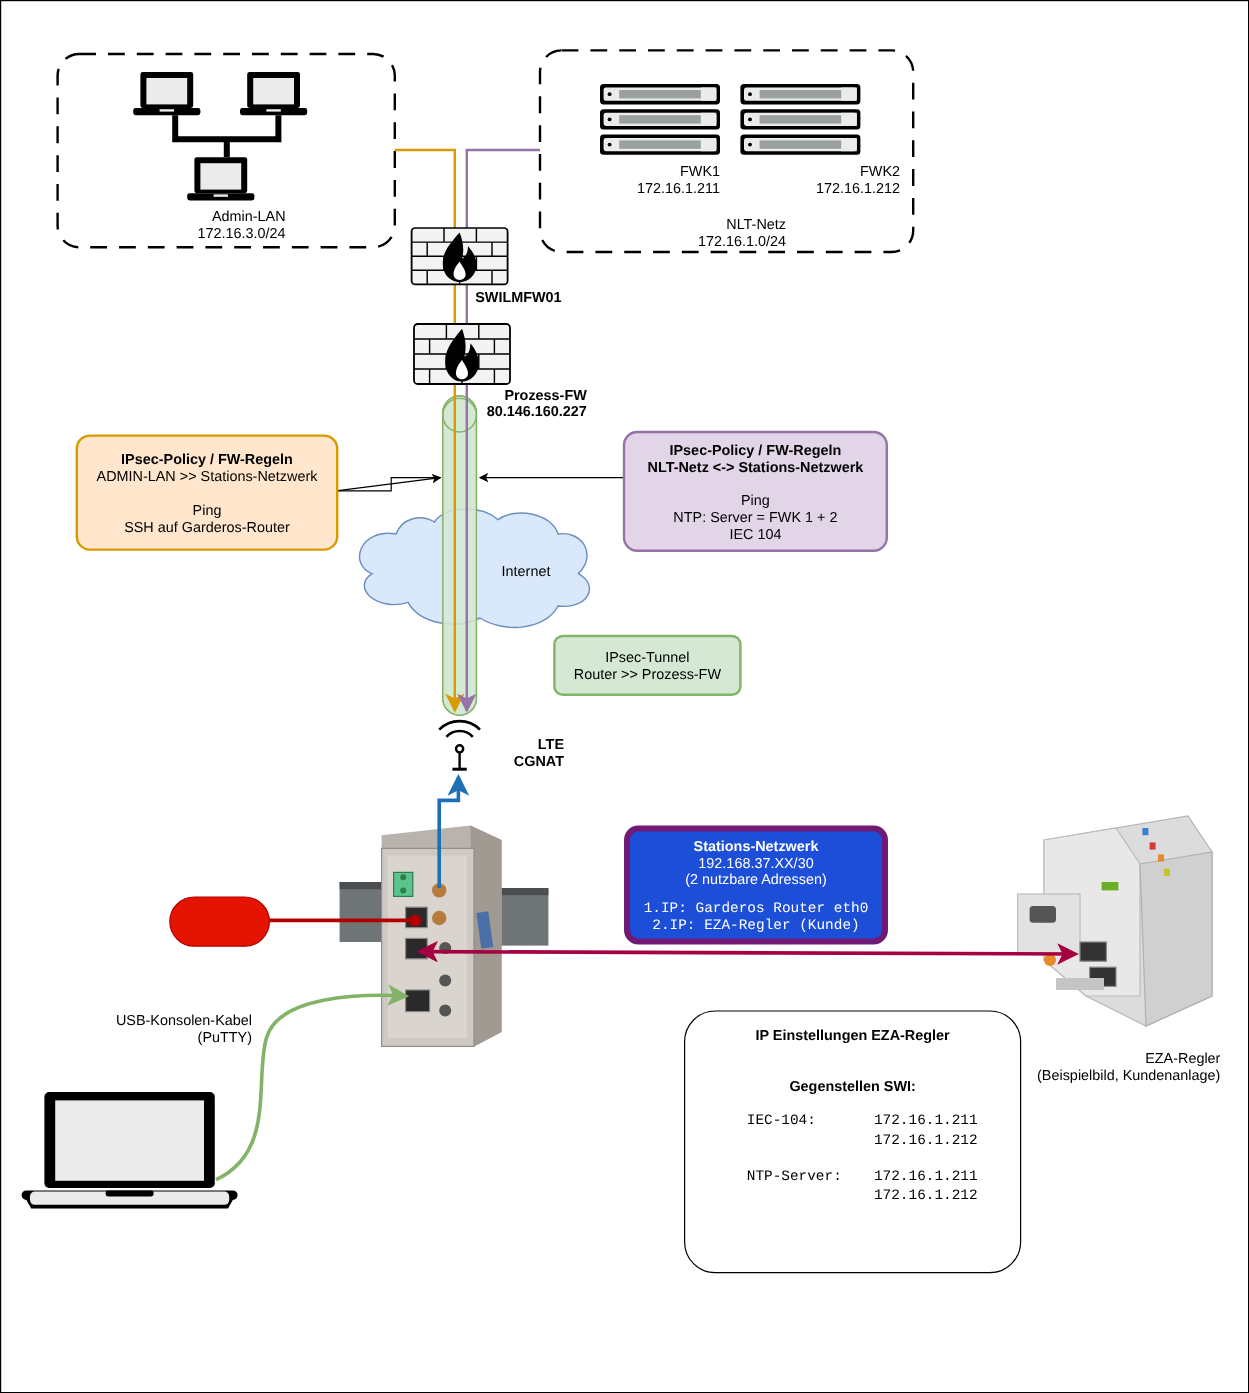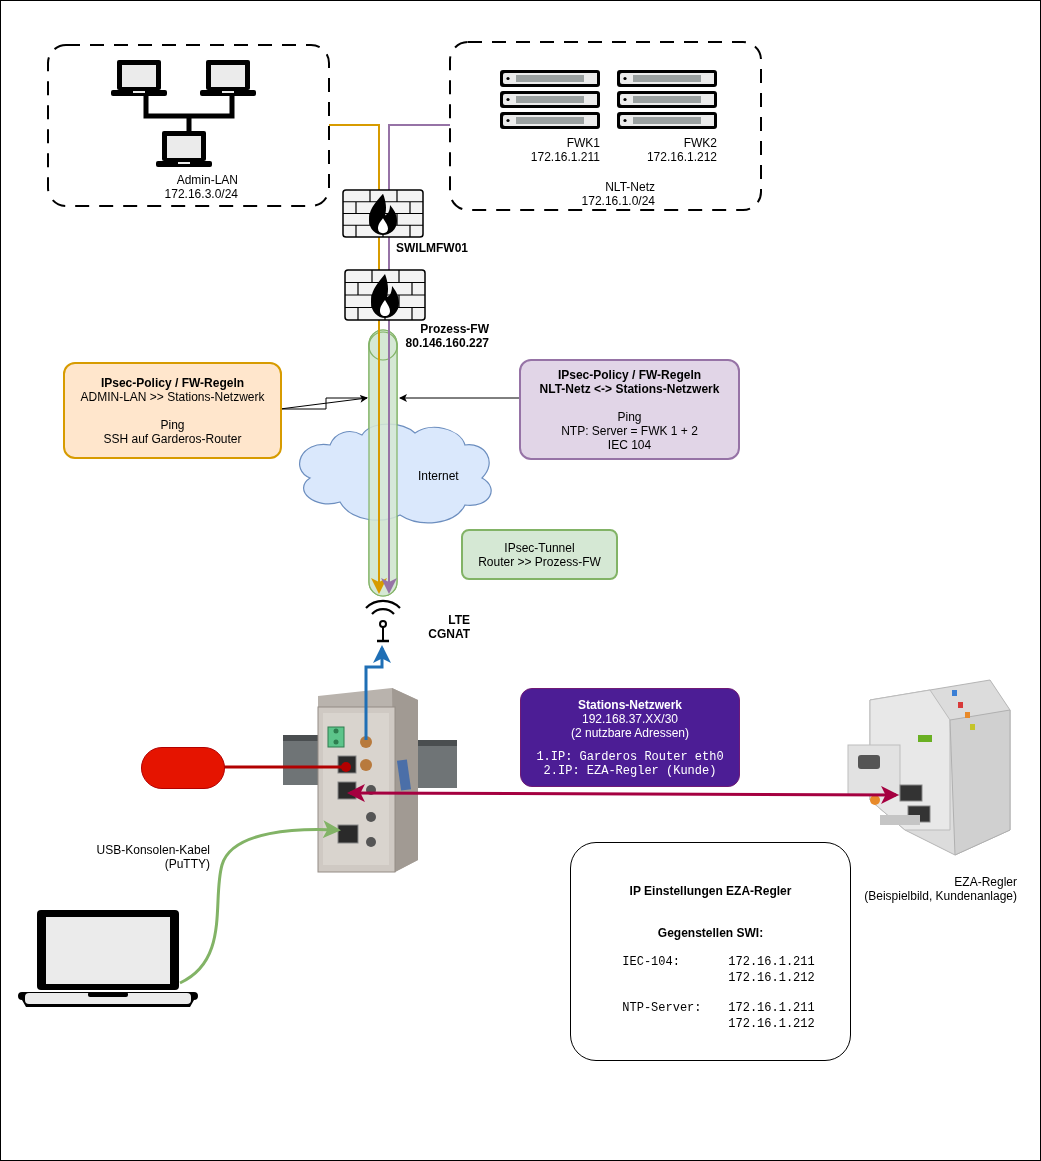--- a/index.html
+++ b/index.html
@@ -7,21 +7,21 @@
          font-family: "Liberation Sans", sans-serif; color: #000; }
   .frame { position: absolute; left: 0; top: 0; width: 1039px; height: 1159px; border: 1px solid #000; box-sizing: content-box; }
   svg.canvas { position: absolute; left: 0; top: 0; }
   .lbl { position: absolute; text-align: right; font-size: 12px; line-height: 14px; white-space: nowrap; }
   .bold { font-weight: bold; }
   .box { position: absolute; box-sizing: border-box; border-radius: 12px; text-align: center; font-size: 12px; line-height: 14px; display: flex; flex-direction: column; justify-content: center; align-items: center; }
   .mono { font-family: "Liberation Mono", monospace; font-size: 12px; }
   .box-orange { background: #ffe6cc; border: 2px solid #d79b00; }
   .box-purple { background: #e1d5e7; border: 2px solid #9673a6; }
   .box-green  { background: #d5e8d4; border: 2px solid #82b366; border-radius: 8px; }
-  .box-magenta{ background: #4c1d95; border: 1px solid #701a75; color: #fff; }
+  .box-magenta{ background: #1d4ed8; border: 5px solid #701a75; color: #fff; }
   .box-white  { background: #fff; border: 1px solid #000; border-radius: 26px; }
   .pill-red { position: absolute; background: #e51400; border: 1px solid #b20000; color: #fff; border-radius: 22px; font-size: 10px; font-weight: bold; text-align: center; line-height: 15px; display: flex; flex-direction: column; justify-content: center; }
   .kv { display: grid; grid-template-columns: 106px auto; text-align: left; font-family: "Liberation Mono", monospace; font-size: 12px; line-height: 16px; }
 </style>
 </head>
 <body>
 
 <div class="frame"></div>
 
 <svg class="canvas" width="1041" height="1161" viewBox="0 0 1041 1161">
@@ -187,21 +187,21 @@
 
 <div class="lbl" style="left:138px; top:173px; width:100px;">
   <div>Admin-LAN</div>
   <div>172.16.3.0/24</div>
 </div>
 
 <div class="lbl" style="left:500px; top:136px; width:100px;">
   <div>FWK1</div>
   <div>172.16.1.211</div>
 </div>
-<div class="lbl" style="left:617px; top:136px; width:100px;">
+<div class="lbl" style="left:650px; top:136px; width:100px;">
   <div>FWK2</div>
   <div>172.16.1.212</div>
 </div>
 <div class="lbl" style="left:555px; top:180px; width:100px;">
   <div>NLT-Netz</div>
   <div>172.16.1.0/24</div>
 </div>
 
 <div class="lbl bold" style="left:396px; top:241px;">
   <span>SWILMFW01</span>
@@ -259,21 +259,21 @@
 <div class="lbl" style="left:80px; top:843px; width:130px;">
   <div>USB-Konsolen-Kabel</div>
   <div>(PuTTY)</div>
 </div>
 
 <div class="lbl" style="left:852px; top:875px; width:165px;">
   <div>EZA-Regler</div>
   <div>(Beispielbild, Kundenanlage)</div>
 </div>
 
-<div class="box box-white" style="left:570px; top:842px; width:281px; height:219px; justify-content:center; padding-top:13px;">
+<div class="box box-white" style="left:570px; top:842px; width:281px; height:219px; justify-content:flex-start; padding-top:13px;">
   <div class="bold" style="margin-bottom:14px;">IP Einstellungen EZA-Regler</div>
   <div class="bold" style="margin:14px 0 14px;">Gegenstellen SWI:</div>
   <div class="kv" style="margin-left:16px;">
     <span>IEC-104:</span>
       <span>172.16.1.211</span>
     <span></span>
       <span>172.16.1.212</span>
     <span style="height:14px"></span>
       <span></span>
     <span>NTP-Server:</span>

